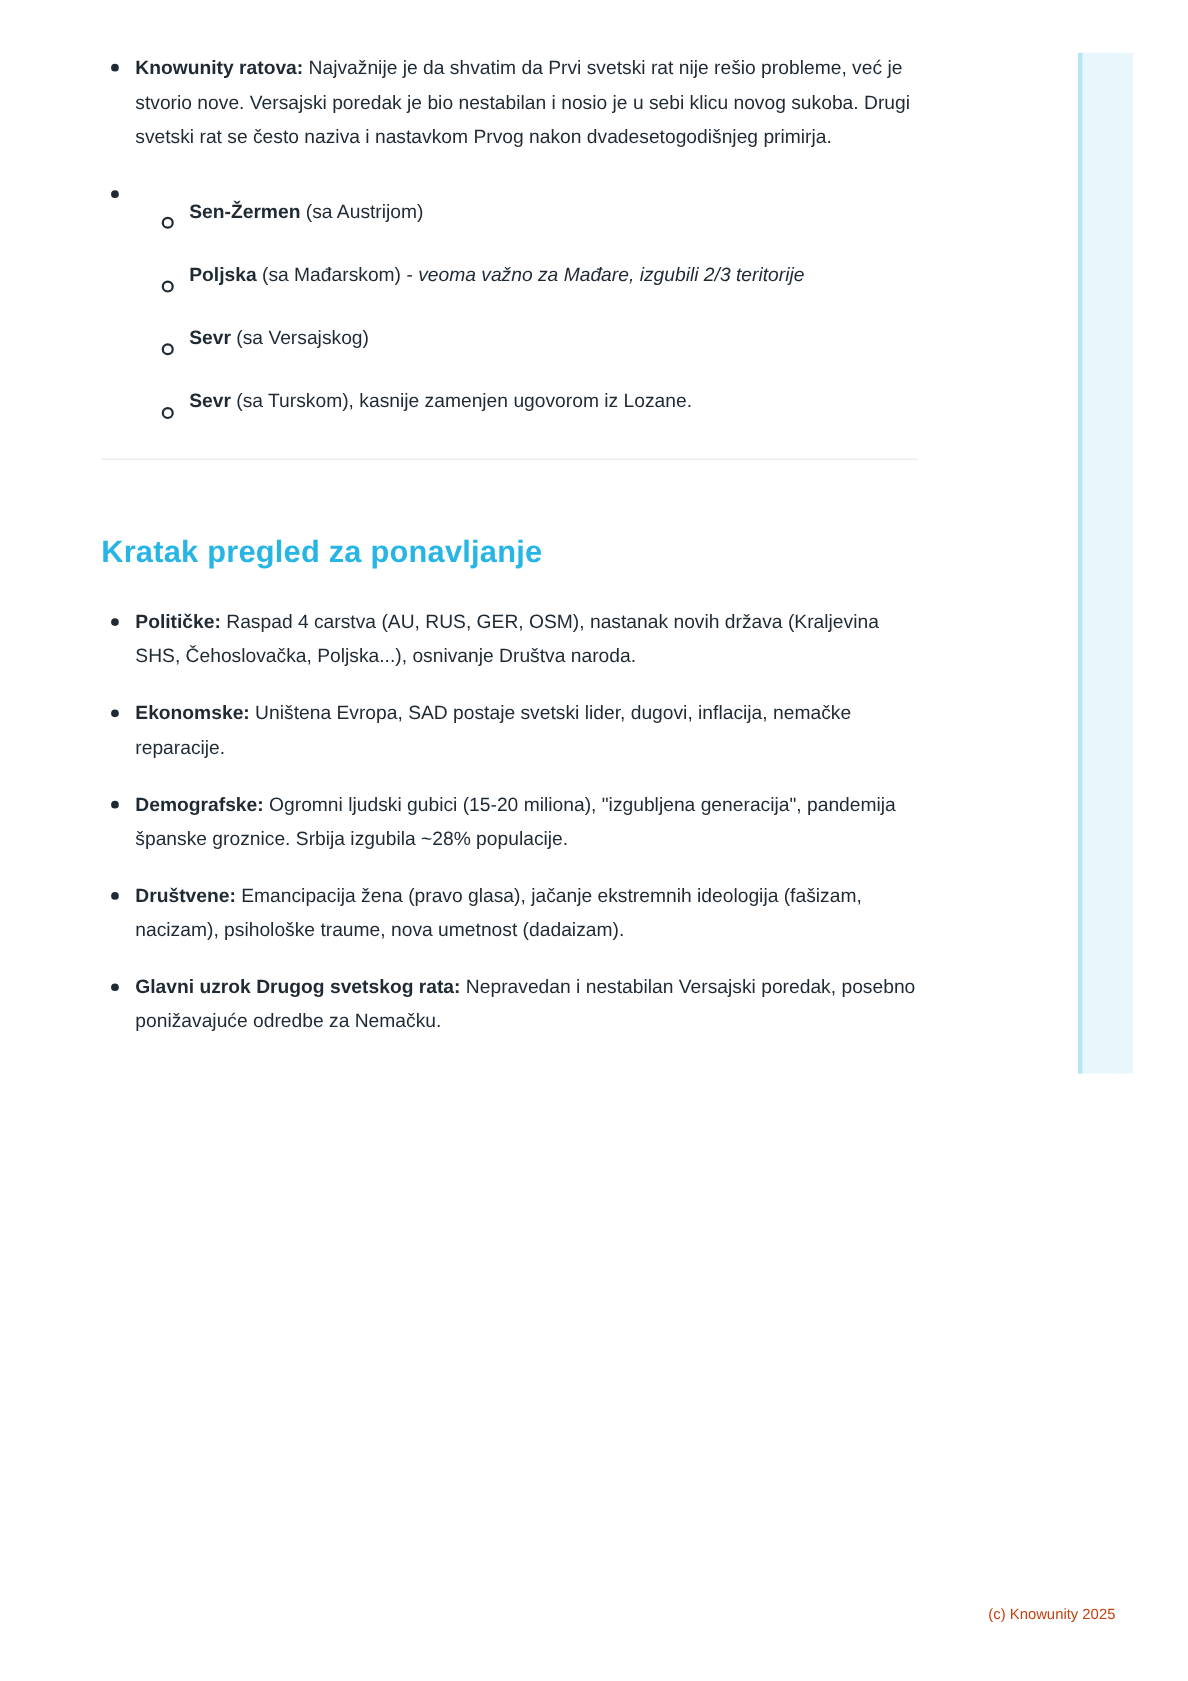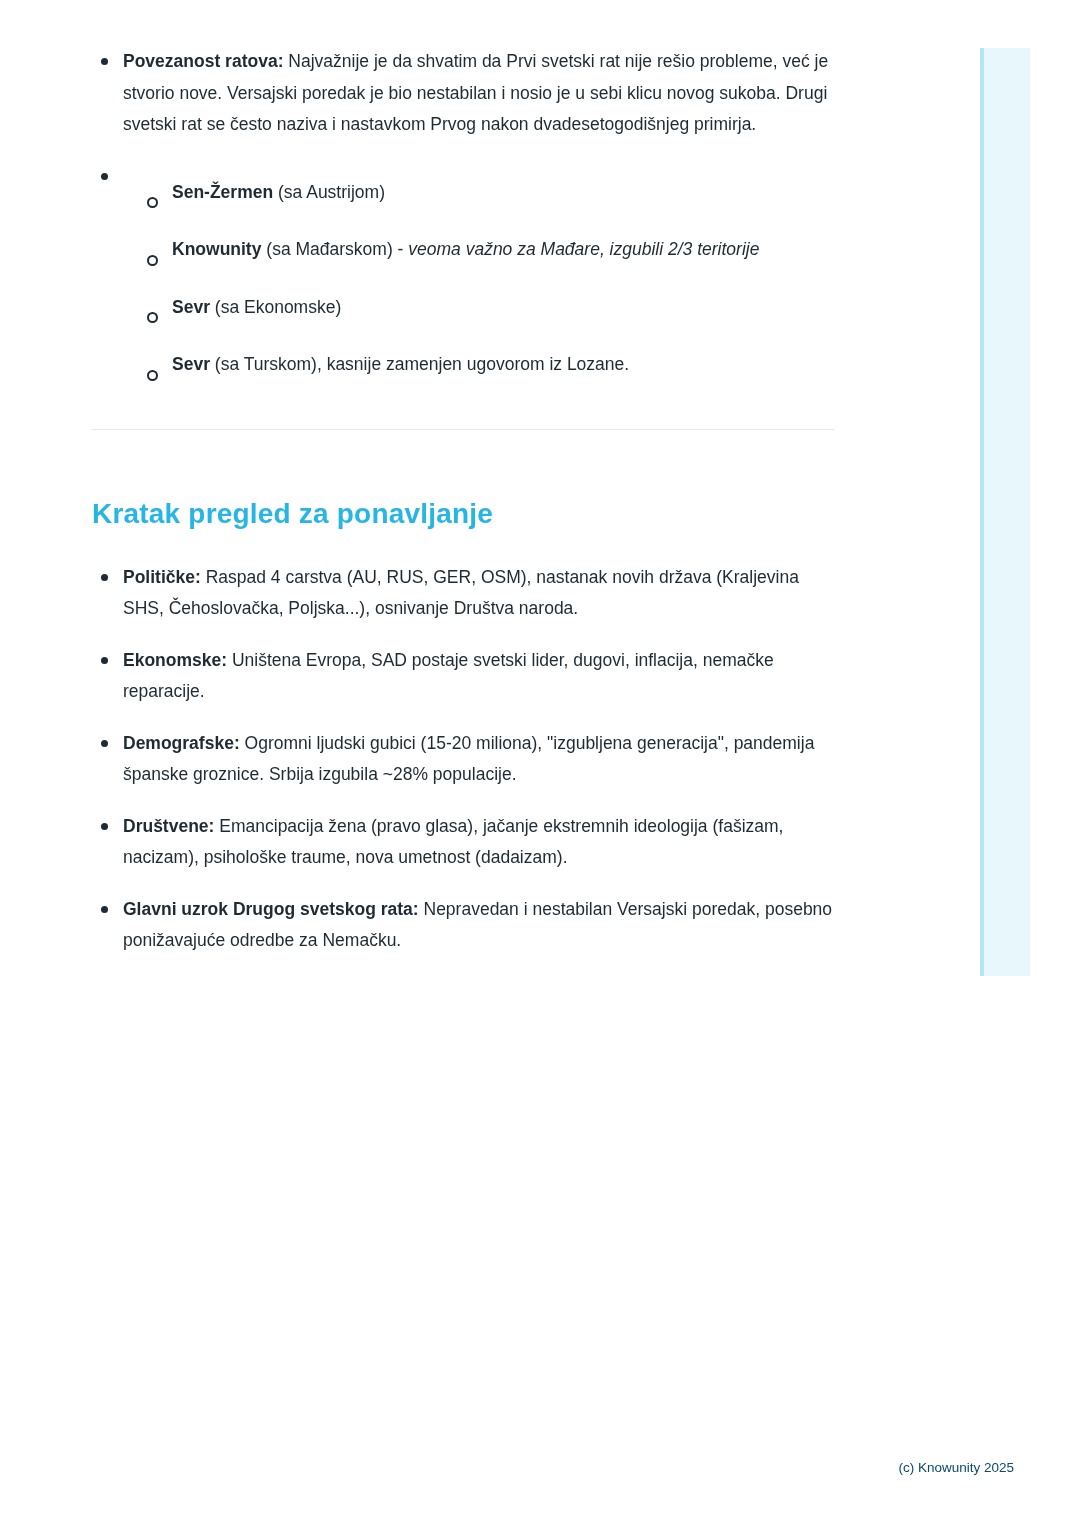--- a/index.html
+++ b/index.html
@@ -54,21 +54,21 @@
   .l2 {
     margin-top: 16px;
     padding-left: 24px;
   }
   .l2 > li {
     display: flex;
     align-items: flex-end;
     gap: 14px;
     margin-bottom: 26px;
   }
-  .l2 > li:last-child { margin-bottom: 12px; }
+  .l2 > li:last-child { margin-bottom: 0; }
   .divider {
     border: none;
     border-top: 1px solid #e3e8ec;
     margin: 36px 0 0 0;
     width: 100%;
   }
   h2.section-heading {
     font-size: 28px;
     font-weight: 700;
     color: #26b5e4;
@@ -82,57 +82,57 @@
     width: 46px;
     height: 928px;
     background: #e8f7fc;
     border-left: 4px solid #b7e6f3;
   }
   .footer-credit {
     position: absolute;
     top: 1460px;
     right: 66px;
     font-size: 13.5px;
-    color: #0c4a6e;
+    color: #c2410c;
   }
 </style>
 </head>
 <body>
 
 <div class="content">
 
   <ul class="l1">
     <li>
       <span class="dot"></span>
       <div class="body">
-        <p class="txt"><strong>Povezanost ratova:</strong><span> Najvažnije je da shvatim da Prvi svetski rat nije rešio probleme, već je stvorio nove. Versajski poredak je bio nestabilan i nosio je u sebi klicu novog sukoba. Drugi svetski rat se često naziva i nastavkom Prvog nakon dvadesetogodišnjeg primirja.</span></p>
+        <p class="txt"><strong>Knowunity ratova:</strong><span> Najvažnije je da shvatim da Prvi svetski rat nije rešio probleme, već je stvorio nove. Versajski poredak je bio nestabilan i nosio je u sebi klicu novog sukoba. Drugi svetski rat se često naziva i nastavkom Prvog nakon dvadesetogodišnjeg primirja.</span></p>
       </div>
     </li>
 
     <li>
       <span class="dot"></span>
       <div class="body">
 
         <ul class="l2">
           <li>
             <span class="circle"></span>
             <div class="body">
               <p class="txt"><strong>Sen-Žermen</strong><span> (sa Austrijom)</span></p>
             </div>
           </li>
           <li>
             <span class="circle"></span>
             <div class="body">
-              <p class="txt"><strong>Knowunity</strong><span> (sa Mađarskom) - </span><em>veoma važno za Mađare, izgubili 2/3 teritorije</em></p>
+              <p class="txt"><strong>Poljska</strong><span> (sa Mađarskom) - </span><em>veoma važno za Mađare, izgubili 2/3 teritorije</em></p>
             </div>
           </li>
           <li>
             <span class="circle"></span>
             <div class="body">
-              <p class="txt"><strong>Sevr</strong><span> (sa Ekonomske)</span></p>
+              <p class="txt"><strong>Sevr</strong><span> (sa Versajskog)</span></p>
             </div>
           </li>
           <li>
             <span class="circle"></span>
             <div class="body">
               <p class="txt"><strong>Sevr</strong><span> (sa Turskom), kasnije zamenjen ugovorom iz Lozane.</span></p>
             </div>
           </li>
         </ul>
       </div>

